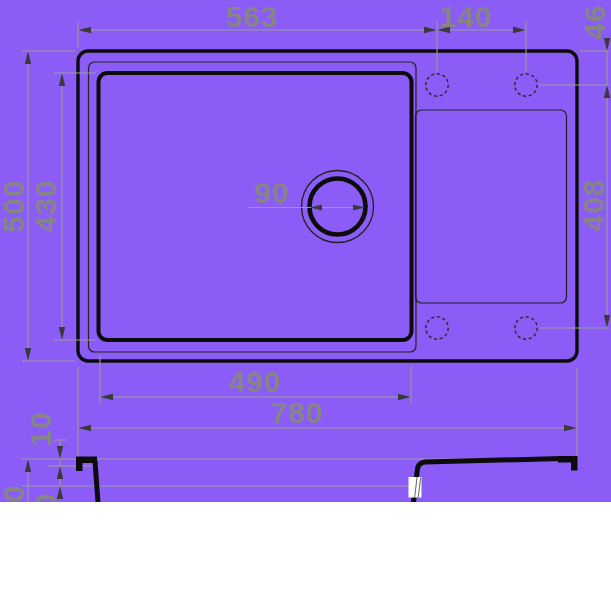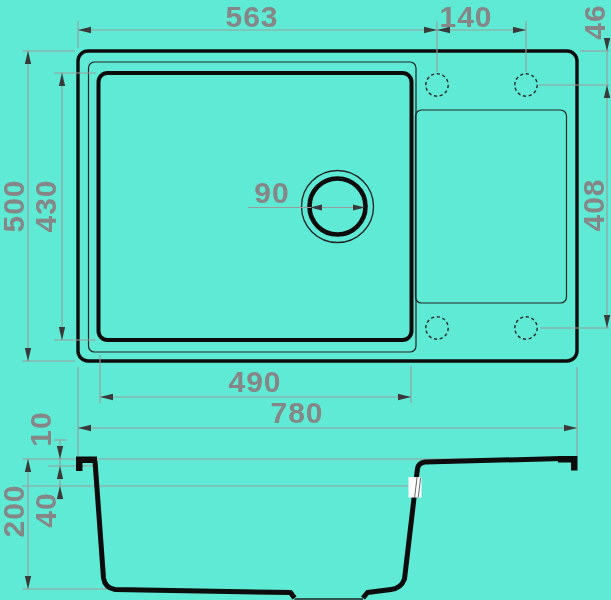--- a/index.html
+++ b/index.html
@@ -1,19 +1,19 @@
 <!DOCTYPE html>
 <html><head>
 <meta charset="utf-8">
 <style>
   html,body{margin:0;padding:0;background:#fff;}
   .stage{
     position:relative;
-    width:611px;height:600px;
-    background:#5eead4;
+    width:611px;height:502px;
+    background:#8b5cf6;
     overflow:hidden;
     font-family:"Liberation Sans", sans-serif;
   }
   svg{display:block;}
   .dim-label{
     font-family:"Liberation Sans","DejaVu Sans",sans-serif;
     font-weight:bold;
     font-size:30px;
     letter-spacing:1px;
     fill:#868686;

